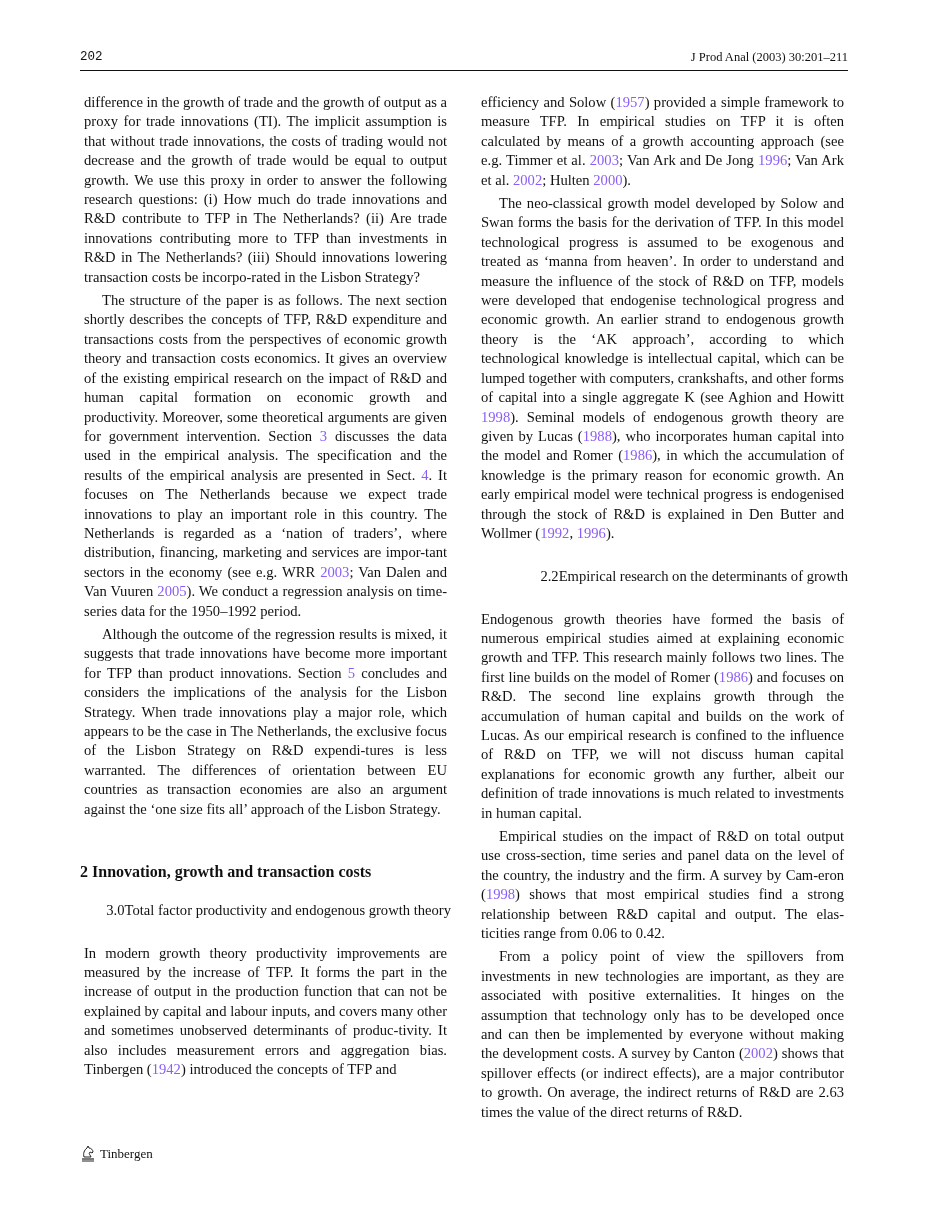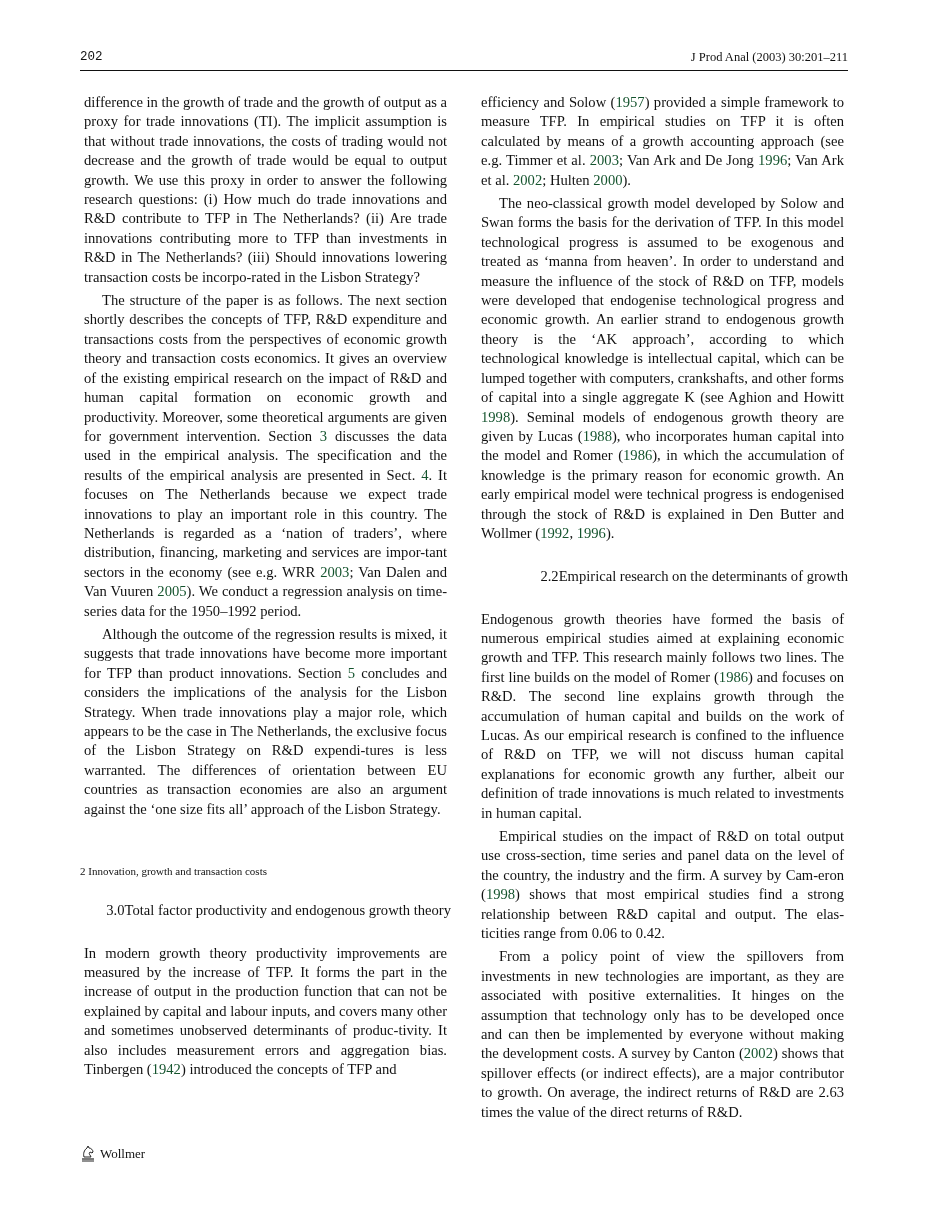--- a/index.html
+++ b/index.html
@@ -10,22 +10,22 @@
   .header .pg { position: absolute; left: 0; top: 0; font-family: Liberation Mono, monospace; }
   .header .journal { position: absolute; right: 0; top: 0; }
   .rule { position: absolute; left: 80px; top: 70px; width: 768px; height: 0;
           border-top: 1.6px solid #111; }
   .col { position: absolute; top: 89px; width: 371px; font-size: 14.6px; line-height: 19.4px;
          text-align: justify; hyphens: manual; }
   .col.left { left: 80px; }
   .col.right { left: 477px; }
   .col p { margin: 4px; }
   .col p.ind { text-indent: 18px; }
-  .cite { color: #14532d; cursor: pointer; }
-  h2.sec { font-size: 11px; font-weight: normal; margin: 0; line-height: 19.4px; }
+  .cite { color: #8b5cf6; cursor: pointer; }
+  h2.sec { font-size: 16px; font-weight: bold; margin: 0; line-height: 19.4px; }
   h3.sub { font-size: 14.6px; font-weight: normal; margin: 0; line-height: 19.4px;
            padding-left: 27px; text-indent: -27px; text-align: right; }
   h3.sub .num { display: inline-block; width: 27px; text-indent: 0; }
   .gap1 { height: 39px; }
   .gap2 { height: 19.4px; }
   .footer { position: absolute; left: 80px; top: 1145px; font-size: 13px; display: flex;
             align-items: center; gap: 4px; }
   .footer svg { display: block; }
 </style>
 </head>
@@ -70,14 +70,14 @@
 </div>
 
 <div class="footer">
   <span>
     <svg width="16" height="17" viewBox="0 0 16 17">
       <path d="M4 12 C3 9 4 5 7 3 L8 1 L9 3 C11 3 13 5 13 7 L12 8 L10 7 C9 8 9 9 10 10 L11 12 Z" fill="none" stroke="#222" stroke-width="1"></path>
       <line x1="2" y1="14" x2="14" y2="14" stroke="#222" stroke-width="1.2"></line>
       <line x1="2" y1="16" x2="14" y2="16" stroke="#222" stroke-width="1"></line>
     </svg>
   </span>
-  <span>Wollmer</span>
+  <span>Tinbergen</span>
 </div>
 
 </body></html>

